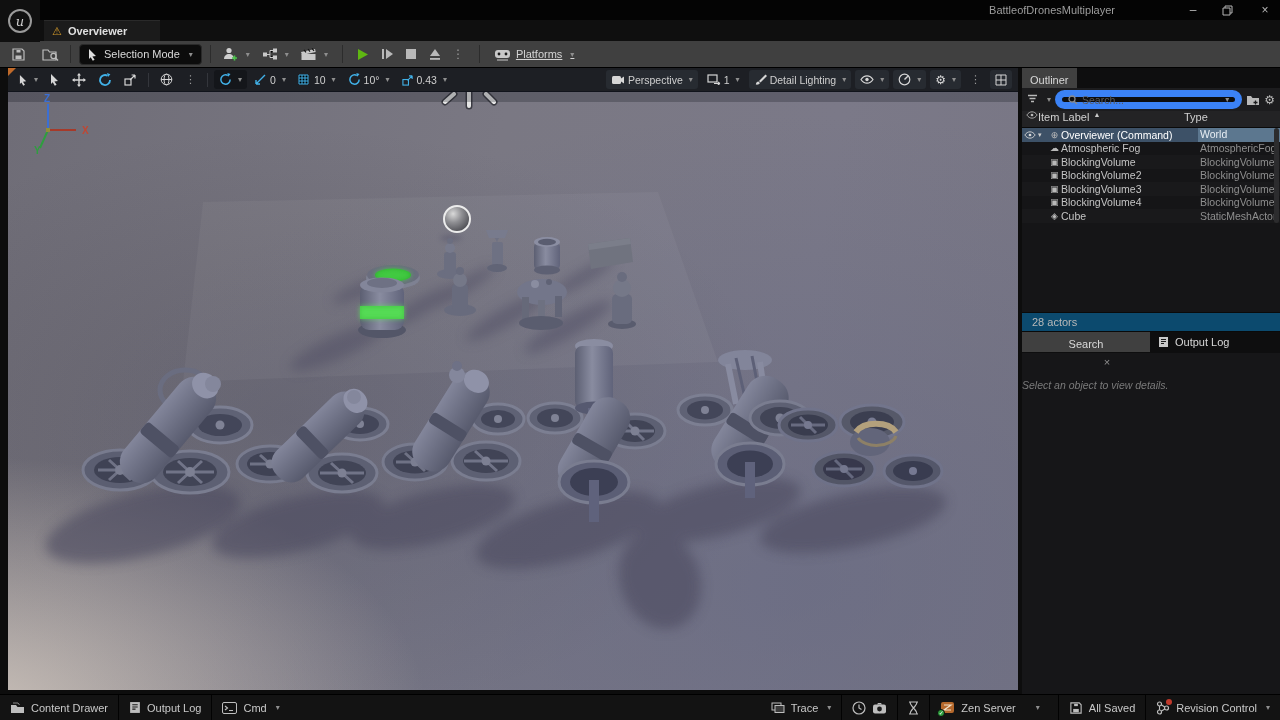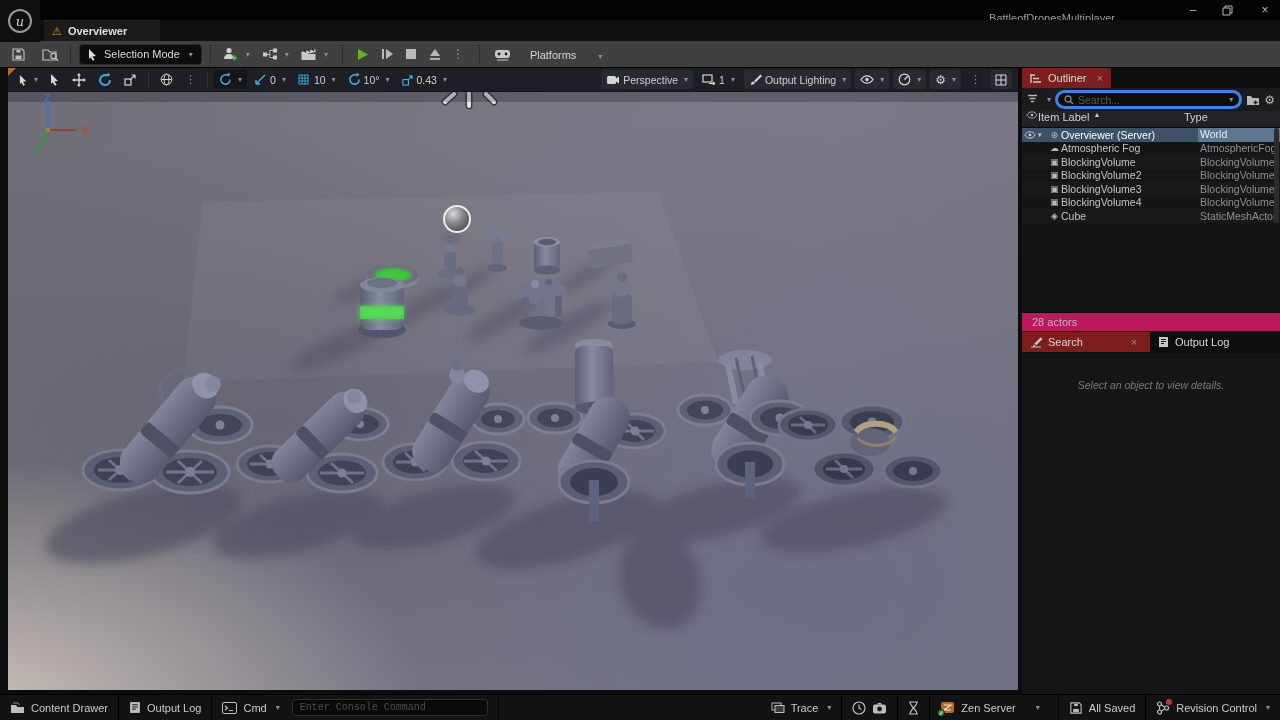--- a/index.html
+++ b/index.html
@@ -11,41 +11,41 @@
   
   #titlebar { position:absolute; left:0; top:0; width:1280px; height:20px; background:#040404;
               display:flex; align-items:center; }
   #logo { position:absolute; left:0; top:0; width:40px; height:42px; background:#101010;
           display:flex; align-items:center; justify-content:center; z-index:5; }
   #logo .ring { width:24px; height:24px; border:2px solid #9a9a9a; border-radius:50%;
                 display:flex; align-items:center; justify-content:center;
                 color:#cfcfcf; font-family:"DejaVu Serif", serif; font-size:13px; font-style:italic; }
   #menus { display:flex; margin-left:45px; }
   .menu-item { padding:3px 8px; color:#c2c2c2; cursor:default; }
-  #win-title { position:absolute; right:165px; top:12px; color:#9d9d9d; }
+  #win-title { position:absolute; right:165px; top:4px; color:#9d9d9d; }
   #win-btns { position:absolute; right:8px; top:0; height:20px; display:flex; align-items:center; gap:22px; }
   #win-btns .wb { color:#b5b5b5; font-size:12px; width:14px; text-align:center; }
 
   
   #tabbar { position:absolute; left:0; top:20px; width:1280px; height:21px; background:#0f0f0f; }
   #level-tab { position:absolute; left:44px; top:0; height:21px; min-width:116px; background:#1b1b1b;
                display:flex; align-items:center; gap:6px; padding:0 12px 0 8px; border-top:1px solid #2a2a2a; }
   #level-tab .warn { color:#d49a2a; font-size:11px; }
   #level-tab .lbl { color:#e0e0e0; font-weight:bold; }
 
   
   #toolbar { position:absolute; left:0; top:41px; width:1280px; height:27px; background:#404040;
              display:flex; align-items:center; border-bottom:1px solid #000; }
   .tb-sep { width:1px; height:18px; background:#2c2c2c; margin:0 8px; }
   .tb-ic { display:flex; align-items:center; justify-content:center; width:24px; height:22px; }
   .chev { color:#8e8e8e; font-size:8px; margin-left:3px; }
   #sel-mode { display:flex; align-items:center; background:#0c0c0c; border:1px solid #2a2a2a;
               border-radius:4px; height:21px; padding:0 8px; gap:6px; color:#dadada; }
   .play-dots { color:#9a9a9a; font-size:12px; padding:0 5px; }
-  .tb-label-btn { display:flex; align-items:flex-end; gap:19px; color:#d4d4d4; padding:0 6px; }
+  .tb-label-btn { display:flex; align-items:center; gap:5px; color:#d4d4d4; padding:0 6px;text-decoration:underline; }
 
   
   #viewport { position:absolute; left:8px; top:68px; width:1010px; height:622px; background:#17181c; }
   #vp-corner { position:absolute; left:0; top:0; width:0; height:0;
                border-top:8px solid #c06a2a; border-right:8px solid transparent; z-index:9; }
   #vp-toolbar { position:absolute; left:0; top:0; width:100%; height:24px; background:#1d1f24;
                 display:flex; align-items:center; padding:0 6px; gap:2px; z-index:8;
                 border-bottom:1px solid #11141c; }
   .vpt-btn { display:flex; align-items:center; gap:3px; height:19px; padding:0 5px; border-radius:3px;
              color:#cfcfcf; font-size:10.5px; }
@@ -60,50 +60,50 @@
       radial-gradient(1100px 650px at 78% 82%, rgba(98,102,130,0.55), rgba(98,102,130,0) 72%),
       radial-gradient(700px 420px at 28% 55%, rgba(66,64,76,0.28), rgba(66,64,76,0) 70%),
       linear-gradient(100deg, #6f6d77 0%, #7a7883 45%, #7b7988 75%, #787684 100%);
   }
   #scene svg { position:absolute; left:0; top:0; }
 
   
   #right-panel { position:absolute; left:1022px; top:68px; width:258px; height:622px; background:#141416; }
   #outliner-tabs { height:20px; background:#0e0e0f; display:flex; }
   .panel-tab { display:flex; align-items:center; gap:6px; padding:0 8px; height:20px; color:#d8d8d8; }
-  .panel-tab.active { background:#7f1d1d; }
+  .panel-tab.active { background:#404040;flex-direction:column; }
   .panel-tab .x { color:#909090; font-size:11px; margin-left:4px; }
   #outliner-search-row { height:23px; background:#1c1c1e; display:flex; align-items:center; padding:0 5px; gap:4px; }
-  #search-box { flex:1; display:flex; align-items:center; background:#0d0d0e; border:3px solid #3b82f6;
+  #search-box { flex:1; display:flex; align-items:center; background:#0d0d0e; border:7px solid #3b82f6;
                 border-radius:10px; height:19px; padding:0 6px; gap:4px; }
   #search-box input { flex:1; background:transparent; border:none; outline:none; color:#bdbdbd;
                       font-size:10.5px; font-family:"Liberation Sans", sans-serif; min-width:0; }
   #search-box input::placeholder { color:#5b5b5b; }
   #outliner-header { height:17px; background:#232325; display:flex; align-items:flex-start; padding:0 4px;
                      color:#d0d0d0; border-bottom:1px solid #0a0a0a; }
   #outliner-header .col-type { position:absolute; left:162px; }
   #outliner-rows { position:relative; }
   .o-row { height:13.5px; display:flex; align-items:center; position:relative; font-size:10.5px; color:#c4c4c4; }
   .o-row:nth-child(odd) { background:#19191b; }
   .o-row:nth-child(even) { background:#151517; }
   .o-row.selected { background:#3d5167; color:#fff; }
   .o-row .ric { width:13px; text-align:center; font-size:9px; color:#b9b9b9; flex:none; }
   .o-row .rlabel { white-space:nowrap; overflow:hidden; flex:none; max-width:140px; }
   .o-row .rtype { position:absolute; left:178px; width:90px; white-space:nowrap; overflow:hidden;
                   color:#8f8f8f; }
   .o-row.selected .rtype { background:#5c778f; color:#e8eef4; padding:0 2px; left:176px; height:13.5px; line-height:13.5px; }
   .o-row .indent { width:26px; flex:none; }
   .o-row .eye-slot { width:16px; flex:none; display:flex; justify-content:center; }
-  #outliner-footer { height:19px; background:#be185d; border-top:1px solid #0a0a0a; display:flex;
+  #outliner-footer { height:19px; background:#0c4a6e; border-top:1px solid #0a0a0a; display:flex;
                      align-items:center; padding:0 10px; color:#b9b9b9; position:absolute; top:224px; width:100%; }
   #outliner-block { position:relative; height:244px; border-bottom:4px solid #0a0a0a; background:#151517; }
   #o-scroll { position:absolute; right:1px; top:0; width:5px; height:95px; background:#2c2c2e; border-radius:3px; }
 
   #details-tabs { height:21px; background:#0e0e0f; display:flex; }
-  #details-body { height:354px; background:#161618; display:flex; justify-content:center; padding-top:26px; }
+  #details-body { height:354px; background:#161618; display:flex; justify-content:flex-start; padding-top:26px; }
   #details-empty { color:#7a7a7a; font-style:italic; font-size:10.5px; }
 
   
   #statusbar { position:absolute; left:0; top:694px; width:1280px; height:26px; background:#131313;
                display:flex; align-items:stretch; border-top:1px solid #000; }
   .sb-seg { display:flex; align-items:center; gap:6px; padding:0 10px; border-right:1px solid #020202; color:#c9c9c9; }
   .sb-seg.no-border { border-right:none; }
   #console-input { width:196px; height:17px; background:#0a0a0a; border:1px solid #303030; border-radius:3px;
                    color:#a9a9a9; font-family:"Liberation Mono", monospace; font-size:10px; padding:0 7px;
                    outline:none; margin-left:2px; }
@@ -320,21 +320,21 @@
             <path d="M7 9.5h6M13 9.5l-2.2-1.6M13 9.5l-2.2 1.4" stroke="#d6d6d6" stroke-width="1.1"></path>
           </svg>
         <span>1</span>
         <span class="chev">▾</span>
       </div>
       <div class="vpt-btn boxed">
         <svg class="i" width="13" height="12" viewBox="0 0 13 12">
             <path d="M11.5.5L5 7l1.5 1.5L13 2z" fill="#d6d6d6"></path>
             <path d="M4.5 7.5c-1.5 0-2.5 1-2.7 3.1 1.7.4 3.6-.2 4.1-1.6z" fill="#d6d6d6"></path>
           </svg>
-        <span>Output Lighting</span>
+        <span>Detail Lighting</span>
         <span class="chev">▾</span>
       </div>
       <div class="vpt-btn boxed">
         <svg class="i" width="14" height="9" viewBox="0 0 14 9">
             <path d="M1 4.5C2.6 2 4.7.8 7 .8s4.4 1.2 6 3.7C11.4 7 9.3 8.2 7 8.2S2.6 7 1 4.5z" fill="none" stroke="#d6d6d6" stroke-width="1.2"></path>
             <circle cx="7" cy="4.5" r="1.7" fill="#d6d6d6"></circle>
           </svg>
         <span class="chev">▾</span>
       </div>
       <div class="vpt-btn boxed">
@@ -696,21 +696,21 @@
     <div id="outliner-rows">
       <div class="o-row selected">
         <span class="eye-slot">
             <svg class="i" width="12" height="8" viewBox="0 0 14 9">
               <path d="M1 4.5C2.6 2 4.7.8 7 .8s4.4 1.2 6 3.7C11.4 7 9.3 8.2 7 8.2S2.6 7 1 4.5z" fill="none" stroke="#d9d9d9"></path>
               <circle cx="7" cy="4.5" r="1.6" fill="#d9d9d9"></circle>
             </svg>
           </span>
         <span style="font-size:7px;color:#cfcfcf;width:10px">▾</span>
         <span class="ric">⊕</span>
-        <span class="rlabel">Overviewer (Server)</span>
+        <span class="rlabel">Overviewer (Command)</span>
         <span class="rtype">World</span>
       </div>
       <div class="o-row">
         <span class="indent"></span>
         <span class="ric">☁</span>
         <span class="rlabel">Atmospheric Fog</span>
         <span class="rtype">AtmosphericFog</span>
       </div>
       <div class="o-row">
         <span class="indent"></span>
@@ -788,23 +788,20 @@
       </svg>
     <span>Output Log</span>
   </div>
   <div class="sb-seg no-border">
     <svg class="i" width="15" height="12" viewBox="0 0 15 12">
         <rect x="0.5" y="0.5" width="14" height="11" rx="1.5" fill="none" stroke="#bdbdbd"></rect>
         <path d="M3 4l2.5 2L3 8M7 8.5h4" stroke="#bdbdbd" stroke-width="1.2" fill="none"></path>
       </svg>
     <span>Cmd</span>
     <span class="chev">▾</span>
-  </div>
-  <div class="sb-seg" style="padding-left:0">
-    <input id="console-input" placeholder="Enter Console Command" style="">
   </div>
 
   <div class="sb-right">
     <div class="sb-seg">
       <svg class="i" width="14" height="11" viewBox="0 0 14 11">
           <rect x="1" y="1" width="9" height="7" fill="none" stroke="#bdbdbd"></rect>
           <rect x="4" y="3.5" width="9" height="7" fill="#3a3a3a" stroke="#bdbdbd"></rect>
         </svg>
       <span>Trace</span>
       <span class="chev">▾</span>

